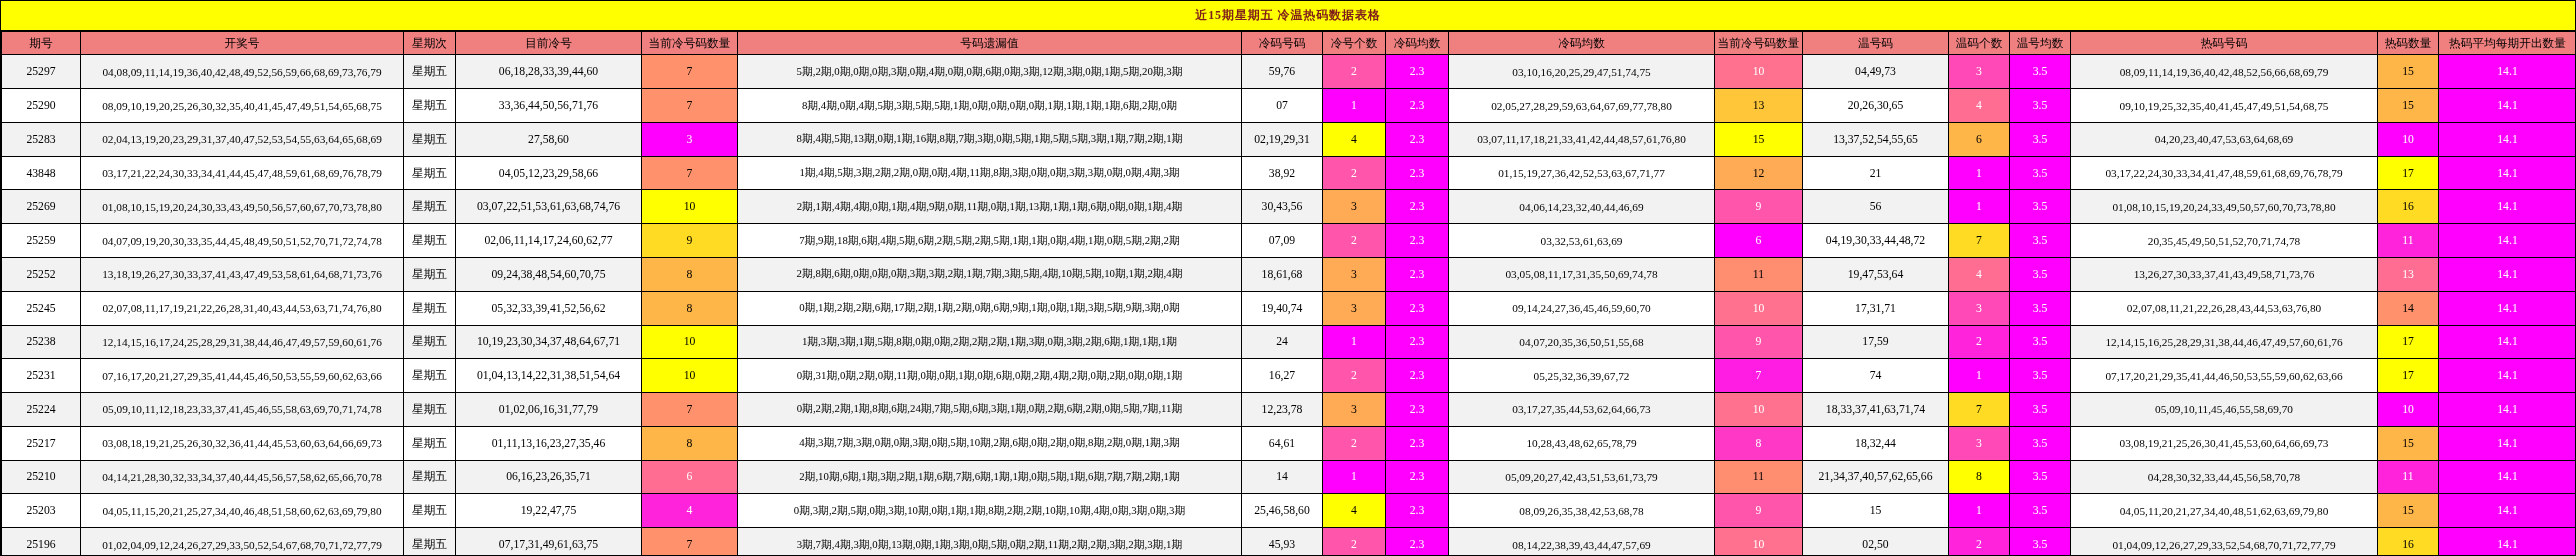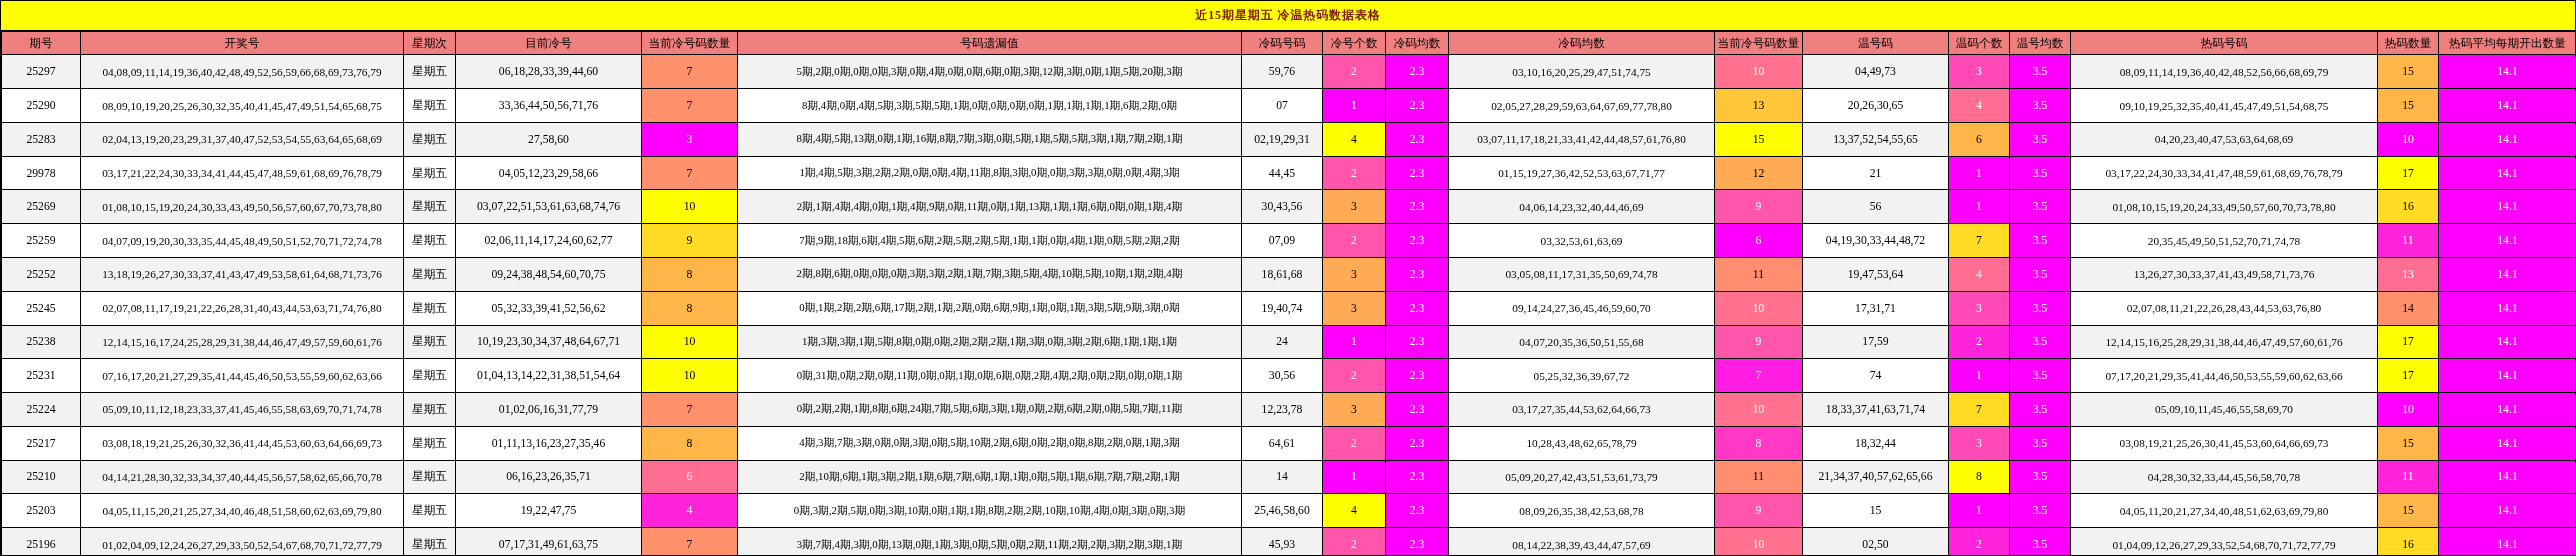--- a/index.html
+++ b/index.html
@@ -156,27 +156,27 @@
           <td class="col-warm_current">03,07,11,17,18,21,33,41,42,44,48,57,61,76,80</td>
           <td class="col-warm_current_count" style="background: rgb(255, 255, 0); color: rgb(0, 0, 0);">15</td>
           <td class="col-warm_numbers">13,37,52,54,55,65</td>
           <td class="col-warm_count" style="background: rgb(255, 182, 73); color: rgb(0, 0, 0);">6</td>
           <td class="col-warm_avg" style="background: rgb(255, 0, 255); color: rgb(255, 255, 255);">3.5</td>
           <td class="col-hot_numbers">04,20,23,40,47,53,63,64,68,69</td>
           <td class="col-hot_count" style="background: rgb(255, 0, 255); color: rgb(255, 255, 255);">10</td>
           <td class="col-hot_avg" style="background: rgb(255, 0, 255); color: rgb(255, 255, 255);">14.1</td>
         </tr>
         <tr>
-          <td class="col-period">29978</td>
+          <td class="col-period">43848</td>
           <td class="col-winning">03,17,21,22,24,30,33,34,41,44,45,47,48,59,61,68,69,76,78,79</td>
           <td class="col-weekday">星期五</td>
           <td class="col-cold_current">04,05,12,23,29,58,66</td>
           <td class="col-cold_current_count" style="background: rgb(255, 146, 109); color: rgb(0, 0, 0);">7</td>
           <td class="col-omission">1期,4期,5期,3期,2期,2期,0期,0期,4期,11期,8期,3期,0期,0期,3期,3期,0期,0期,4期,3期</td>
-          <td class="col-cold_numbers">44,45</td>
+          <td class="col-cold_numbers">38,92</td>
           <td class="col-cold_count" style="background: rgb(255, 85, 170); color: rgb(255, 255, 255);">2</td>
           <td class="col-cold_avg" style="background: rgb(255, 0, 255); color: rgb(255, 255, 255);">2.3</td>
           <td class="col-warm_current">01,15,19,27,36,42,52,53,63,67,71,77</td>
           <td class="col-warm_current_count" style="background: rgb(255, 170, 85); color: rgb(0, 0, 0);">12</td>
           <td class="col-warm_numbers">21</td>
           <td class="col-warm_count" style="background: rgb(255, 0, 255); color: rgb(255, 255, 255);">1</td>
           <td class="col-warm_avg" style="background: rgb(255, 0, 255); color: rgb(255, 255, 255);">3.5</td>
           <td class="col-hot_numbers">03,17,22,24,30,33,34,41,47,48,59,61,68,69,76,78,79</td>
           <td class="col-hot_count" style="background: rgb(255, 255, 0); color: rgb(0, 0, 0);">17</td>
           <td class="col-hot_avg" style="background: rgb(255, 0, 255); color: rgb(255, 255, 255);">14.1</td>
@@ -276,21 +276,21 @@
           <td class="col-hot_count" style="background: rgb(255, 255, 0); color: rgb(0, 0, 0);">17</td>
           <td class="col-hot_avg" style="background: rgb(255, 0, 255); color: rgb(255, 255, 255);">14.1</td>
         </tr>
         <tr>
           <td class="col-period">25231</td>
           <td class="col-winning">07,16,17,20,21,27,29,35,41,44,45,46,50,53,55,59,60,62,63,66</td>
           <td class="col-weekday">星期五</td>
           <td class="col-cold_current">01,04,13,14,22,31,38,51,54,64</td>
           <td class="col-cold_current_count" style="background: rgb(255, 255, 0); color: rgb(0, 0, 0);">10</td>
           <td class="col-omission">0期,31期,0期,2期,0期,11期,0期,0期,1期,0期,6期,0期,2期,4期,2期,0期,2期,0期,0期,1期</td>
-          <td class="col-cold_numbers">30,56</td>
+          <td class="col-cold_numbers">16,27</td>
           <td class="col-cold_count" style="background: rgb(255, 85, 170); color: rgb(255, 255, 255);">2</td>
           <td class="col-cold_avg" style="background: rgb(255, 0, 255); color: rgb(255, 255, 255);">2.3</td>
           <td class="col-warm_current">05,25,32,36,39,67,72</td>
           <td class="col-warm_current_count" style="background: rgb(255, 28, 227); color: rgb(255, 255, 255);">7</td>
           <td class="col-warm_numbers">74</td>
           <td class="col-warm_count" style="background: rgb(255, 0, 255); color: rgb(255, 255, 255);">1</td>
           <td class="col-warm_avg" style="background: rgb(255, 0, 255); color: rgb(255, 255, 255);">3.5</td>
           <td class="col-hot_numbers">07,17,20,21,29,35,41,44,46,50,53,55,59,60,62,63,66</td>
           <td class="col-hot_count" style="background: rgb(255, 255, 0); color: rgb(0, 0, 0);">17</td>
           <td class="col-hot_avg" style="background: rgb(255, 0, 255); color: rgb(255, 255, 255);">14.1</td>

